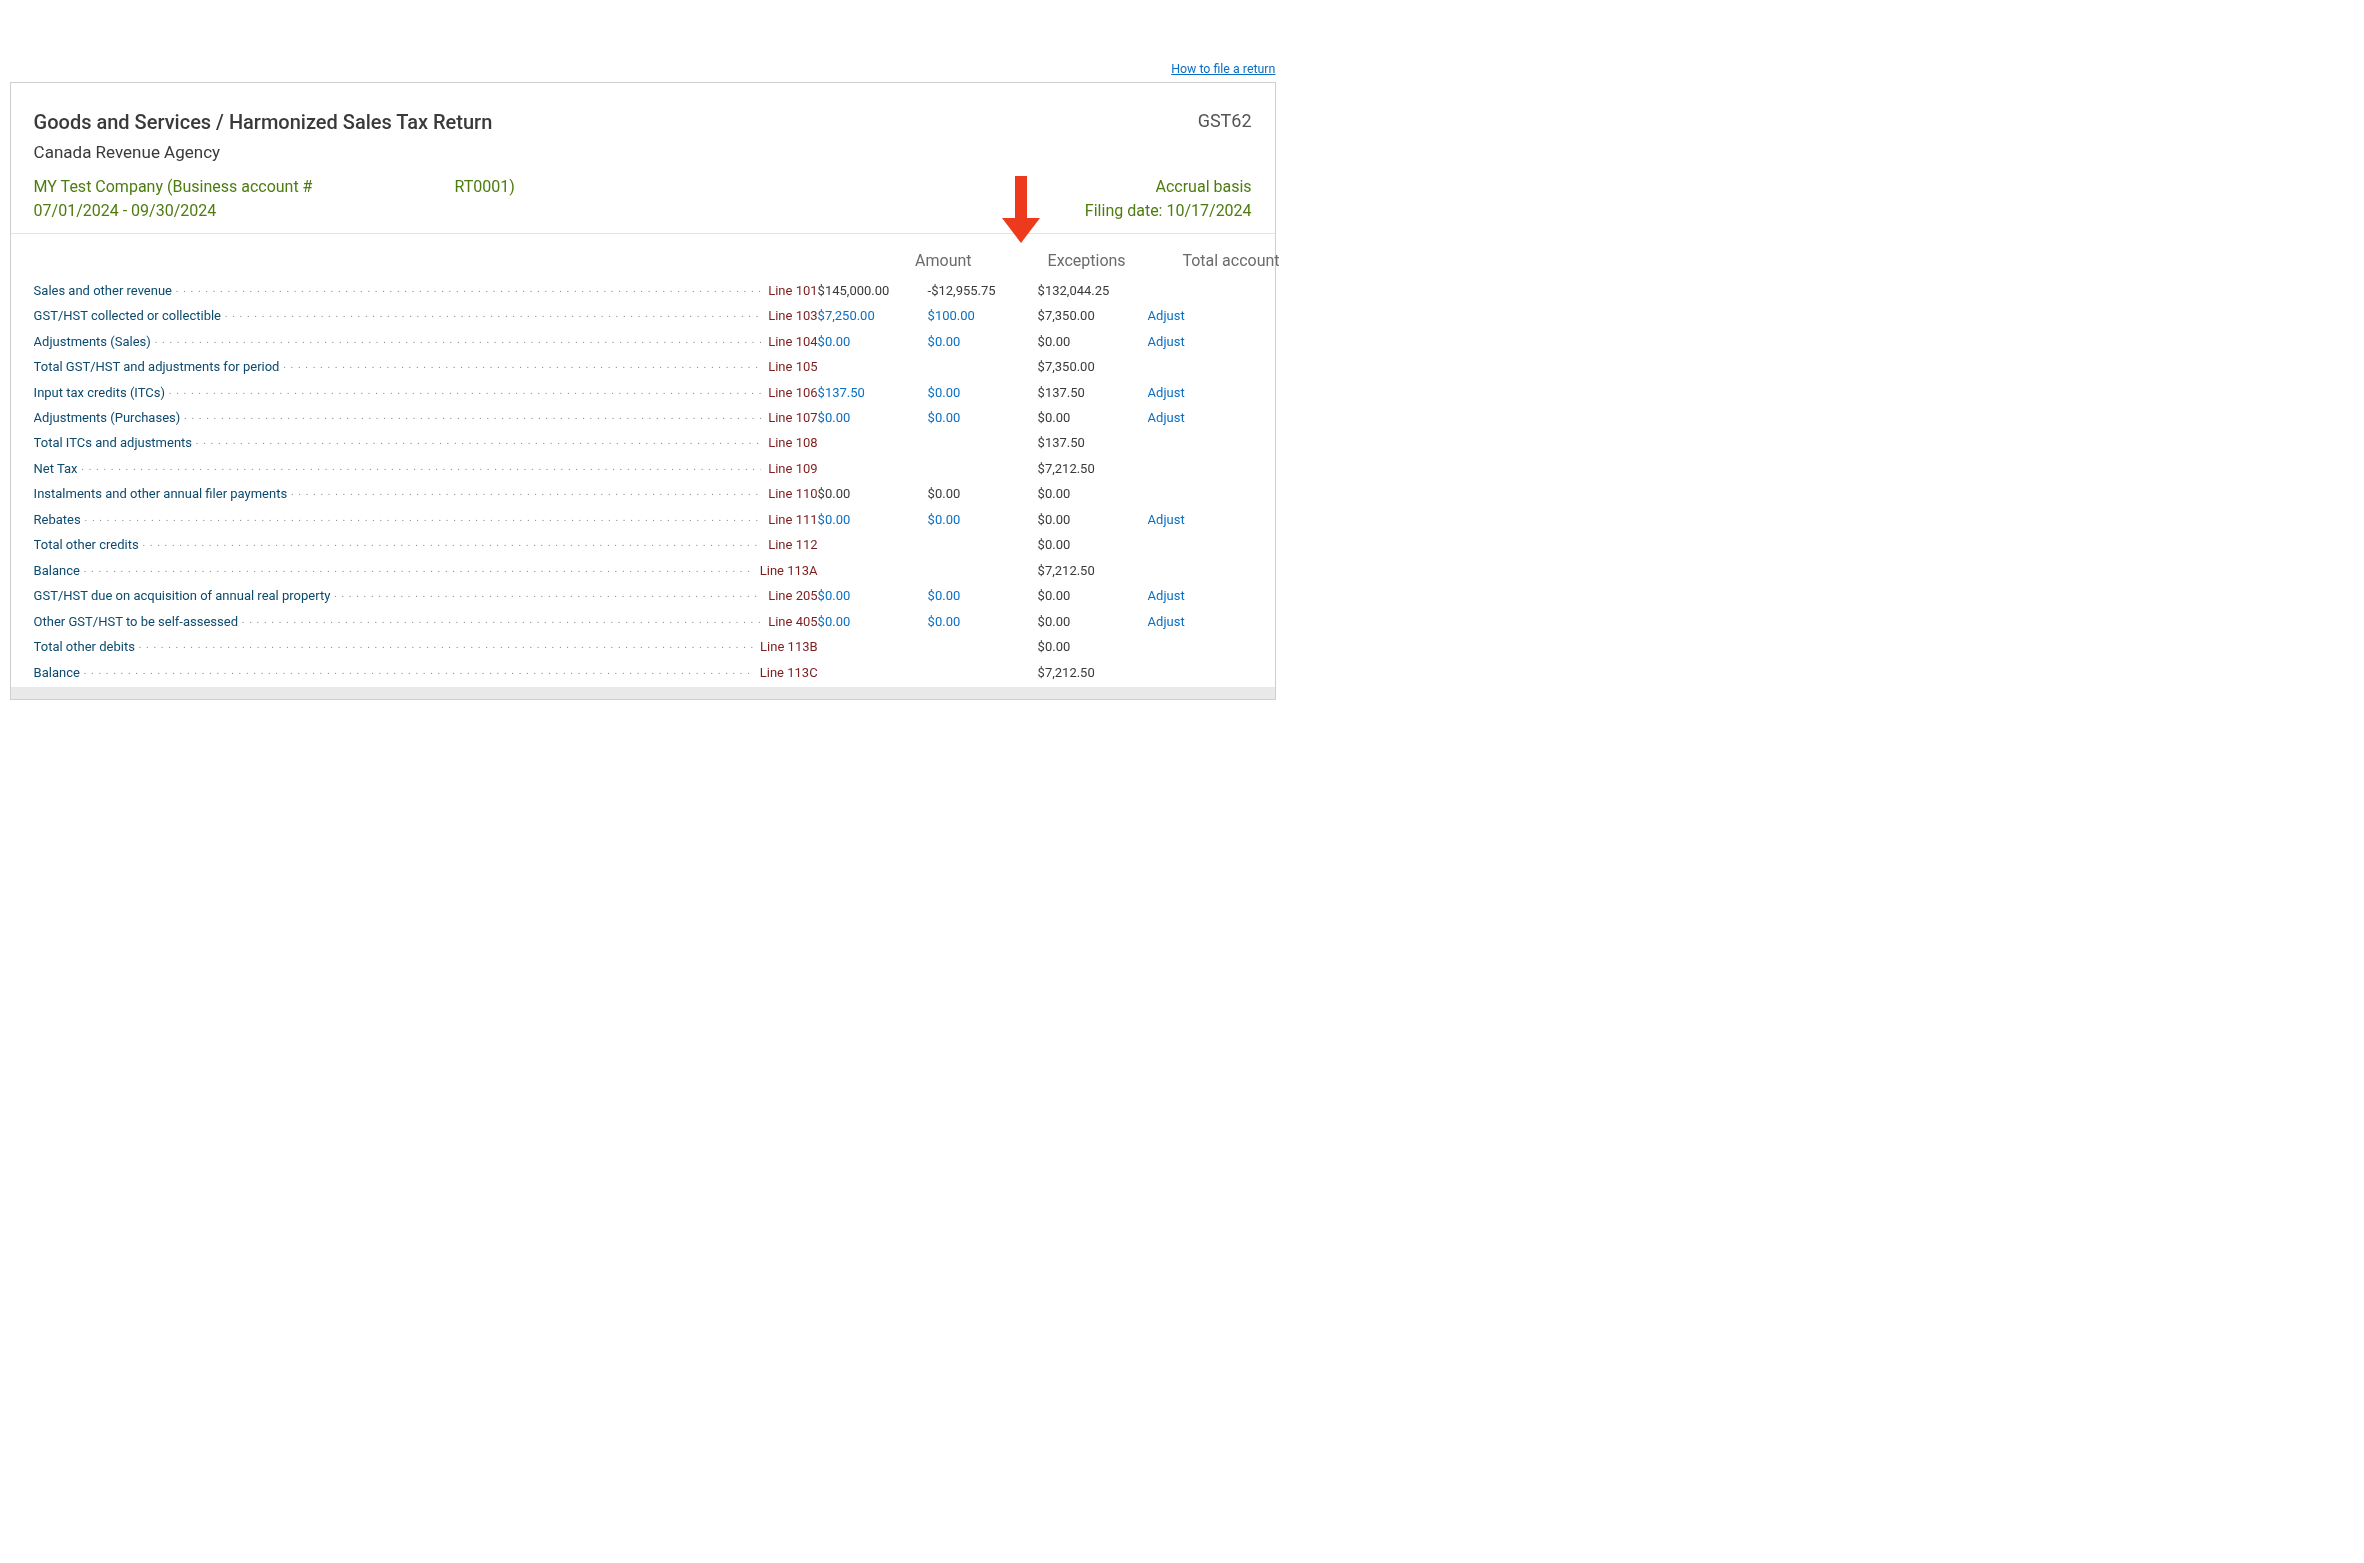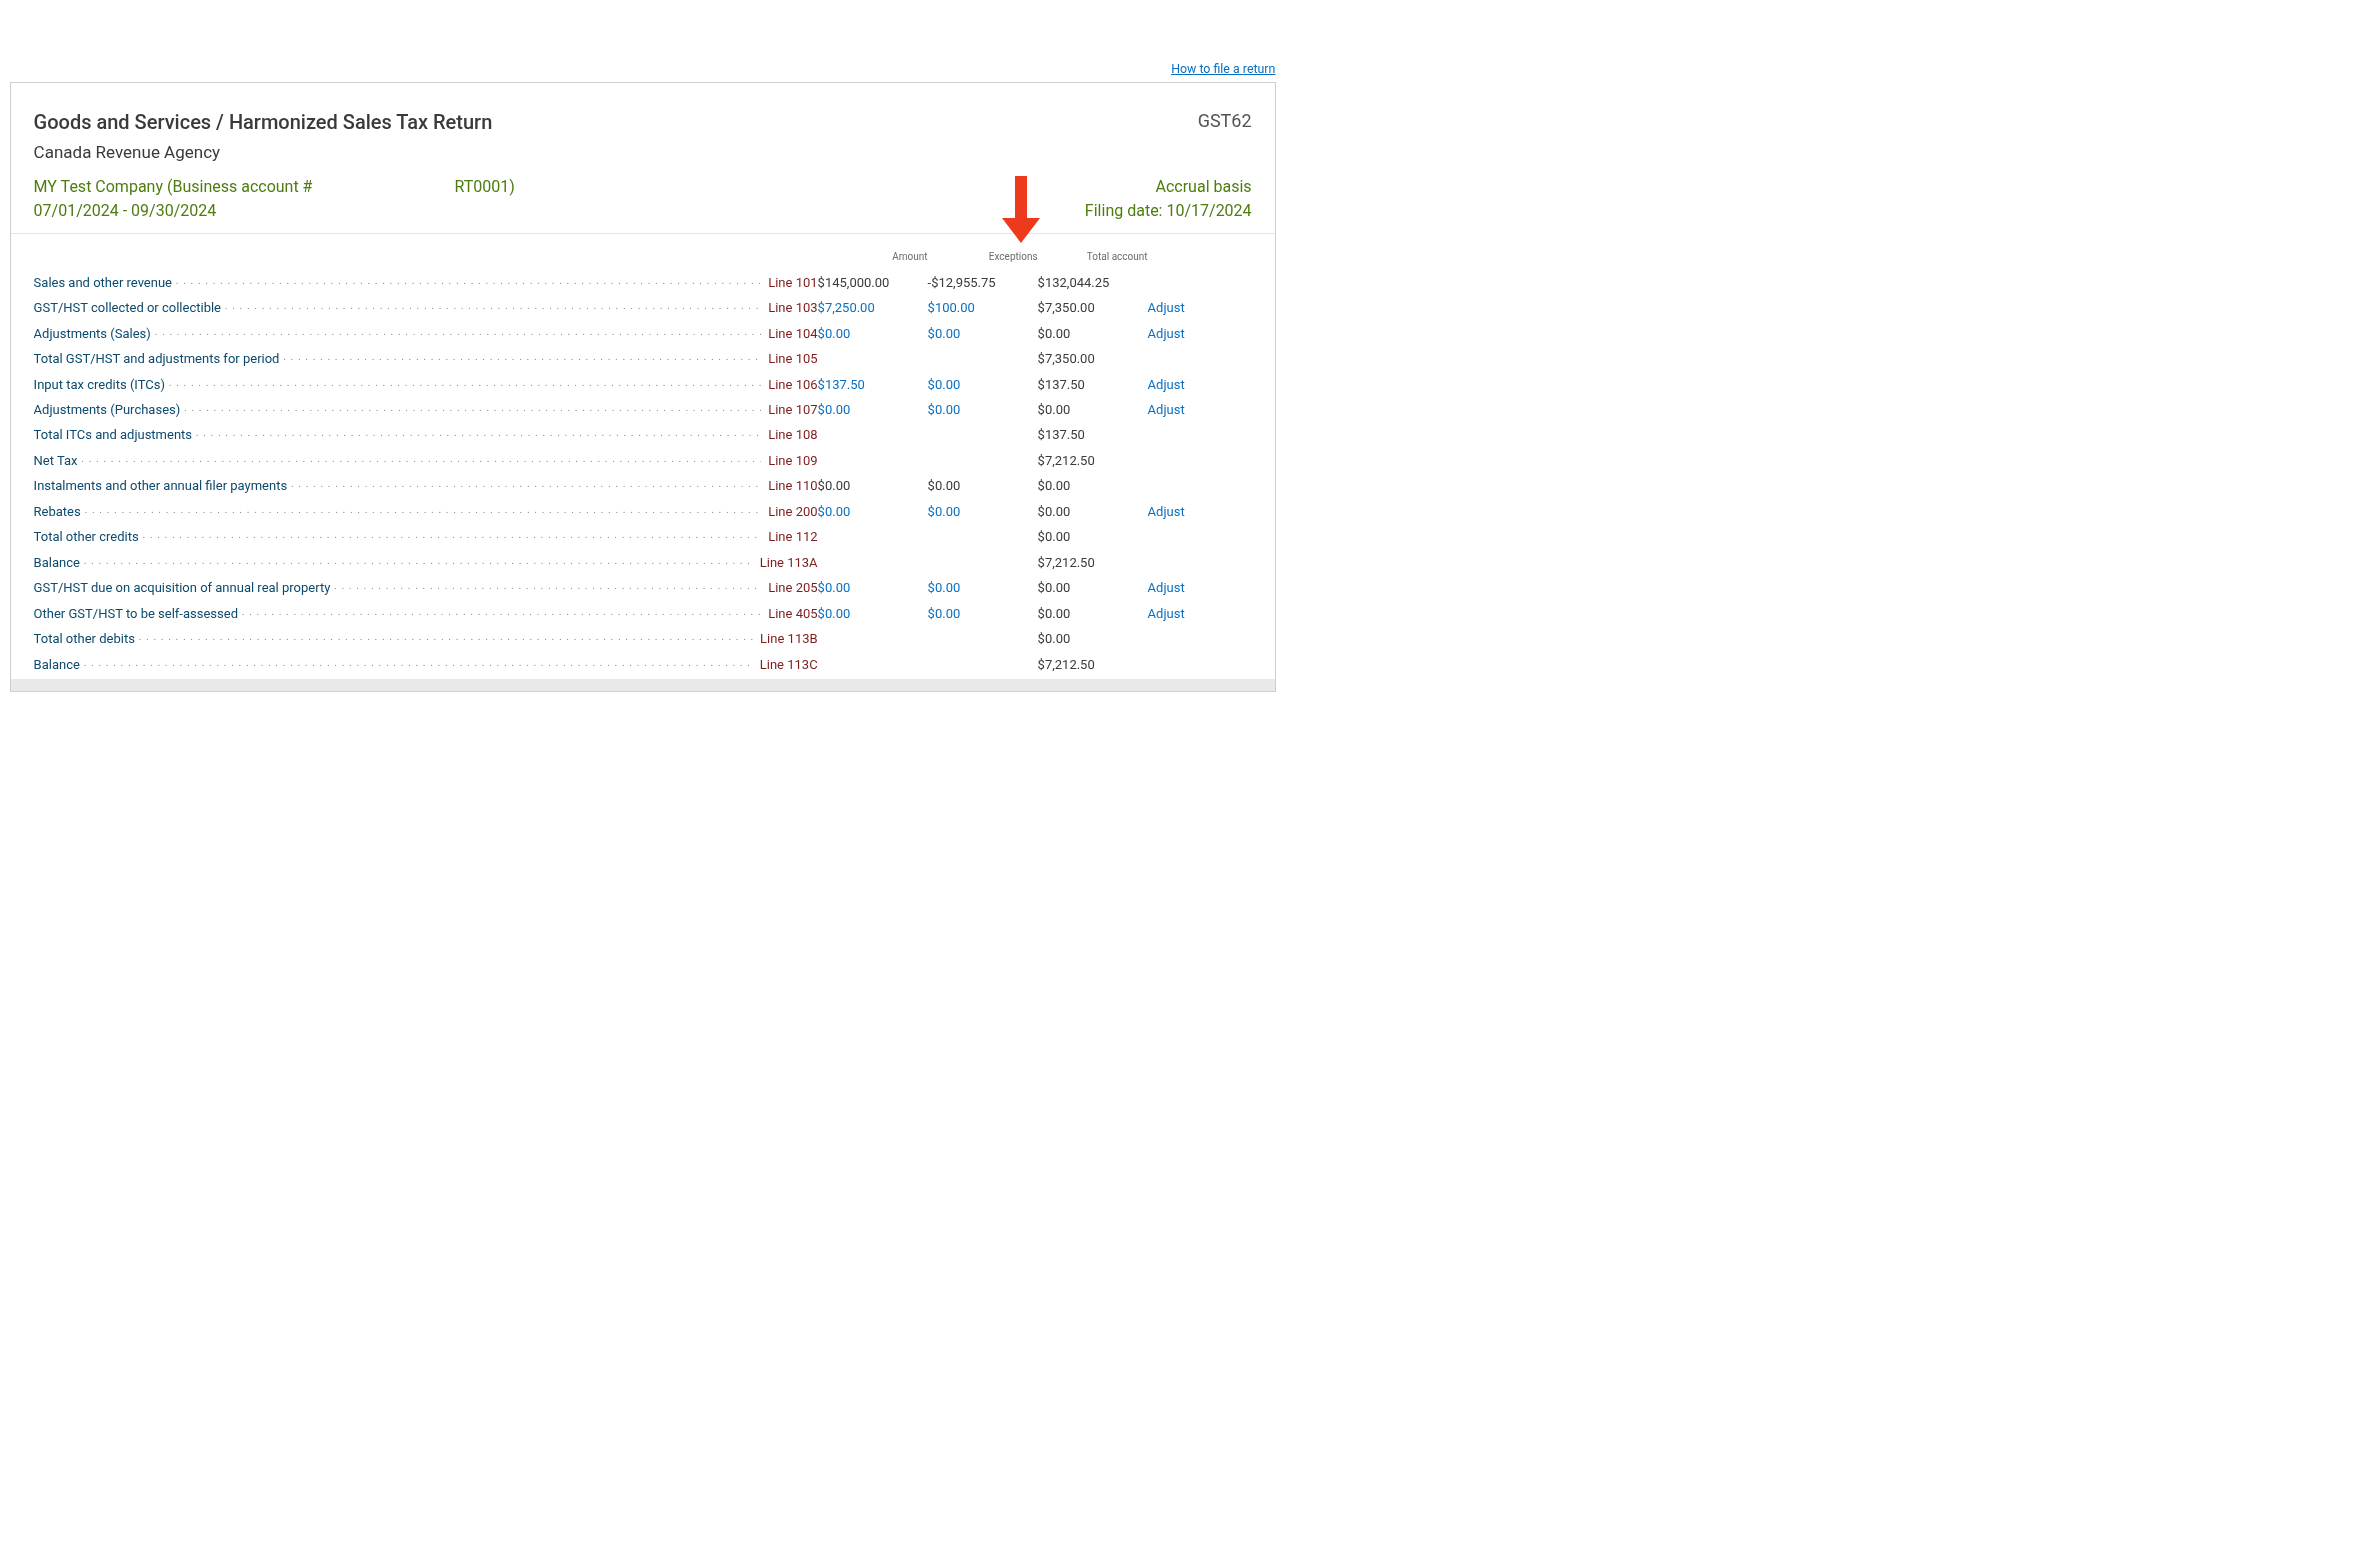--- a/index.html
+++ b/index.html
@@ -71,22 +71,23 @@
   }
   .meta-right {
     text-align: right;
   }
   .basis { display: block; }
   .filing-date { margin-top: 4.8px; }
 
   .col-headers {
     display: flex;
     padding: 17px 23px 9.6px 23px;
-    font-size: 10px;
+    font-size: 16px;
     color: #6b6b6b;
+    gap: 44px;
   }
   .col-headers .spacer { flex: 0 0 784px; }
   .col-headers .col    { flex: 0 0 110px; text-align: right; }
   .col-headers .adjcol { flex: 0 0 91px; }
 
   .row {
     display: flex;
     align-items: baseline;
     padding: 1.9px 23px 7.6px 23px;
     font-size: 13px;
@@ -308,21 +309,21 @@
           </div>
           <div class="numcell">$0.00</div>
           <div class="numcell">$0.00</div>
           <div class="numcell">$0.00</div>
           <div class="adjcell"></div>
         </div>
         <div class="row">
           <div class="desc-line">
             <span class="desc-text">Rebates</span>
             <span class="dots"></span>
-            <span class="line-label">Line 200</span>
+            <span class="line-label">Line 111</span>
           </div>
           <div class="numcell link">$0.00</div>
           <div class="numcell link">$0.00</div>
           <div class="numcell">$0.00</div>
           <div class="adjcell"><span class="adjust-link">Adjust</span></div>
         </div>
         <div class="row">
           <div class="desc-line">
             <span class="desc-text">Total other credits</span>
             <span class="dots"></span>

